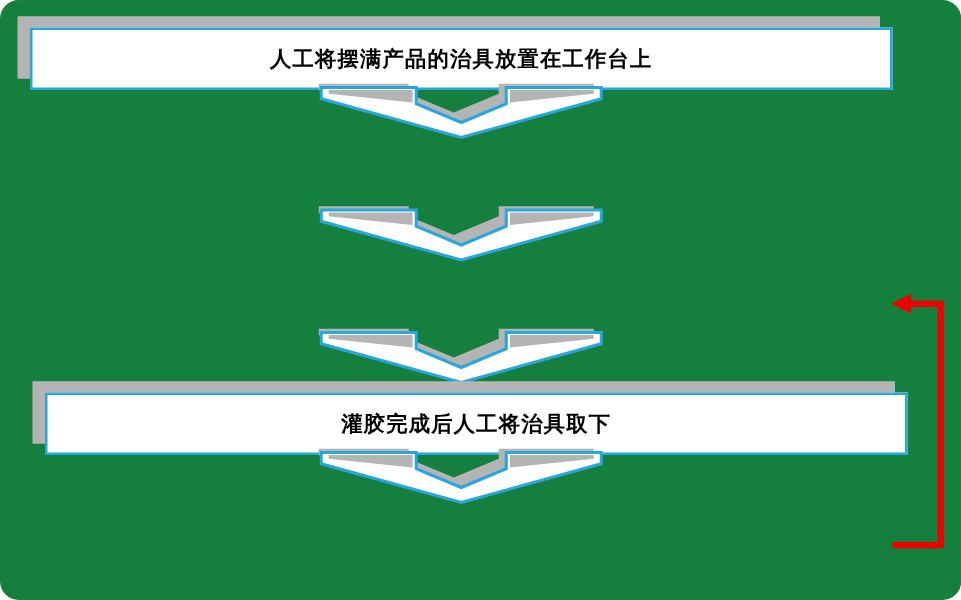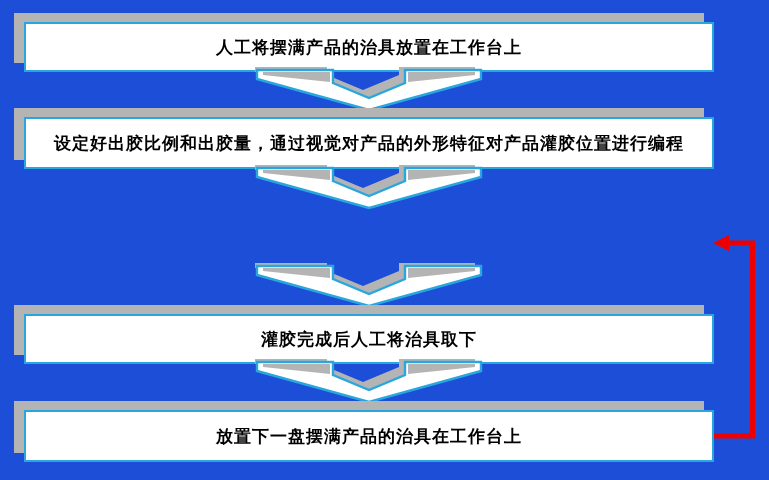--- a/index.html
+++ b/index.html
@@ -5,23 +5,24 @@
   :root{
     --accent:#29A6DE;
     --shadow:#B4B4B4;
     --loop:#EE0000;
     --ink:#000000;
   }
   html,body{margin:0;padding:0;background:#ffffff;}
   .canvas{
     position:relative;
     width:769px;height:480px;
-    background:#1d4ed8;
+    background:#15803d;
     overflow:hidden;
     font-family:"Liberation Sans","DejaVu Sans",sans-serif;
+    border-radius:15px;
   }
   .flow-box{
     position:absolute;
     left:24px;
     width:690px;
   }
   .box-shadow{
     position:absolute;
     left:-10px;top:-9px;
     width:100%;height:100%;
@@ -75,61 +76,49 @@
     </div>
   </div>
 
   <svg class="down-arrow" style="top:67px;" viewBox="0 0 228 46">
     <path class="arr-shadow" transform="translate(-6,-8)" d="M2 12 L2 3 L78 3 L78 16 L114 31 L150 16 L150 3 L226 3 L226 12 L114 43 Z"></path>
     <path class="arr-face" d="M2 12 L2 3 L78 3 L78 16 L114 31 L150 16 L150 3 L226 3 L226 12 L114 43 Z"></path>
     <polygon class="arr-wedge" points="8,5 75,5 75,15 8,8"></polygon>
     <polygon class="arr-wedge" points="153,5 220,5 220,8 153,15"></polygon>
   </svg>
 
-  <div class="flow-box" style="top:117px;height:52px;">
-    <div class="box-shadow"></div>
-    <div class="box-face">
-      <span class="box-label">设定好出胶比例和出胶量，通过视觉对产品的外形特征对产品灌胶位置进行编程</span>
-    </div>
-  </div>
 
   <svg class="down-arrow" style="top:165px;" viewBox="0 0 228 46">
     <path class="arr-shadow" transform="translate(-6,-8)" d="M2 12 L2 3 L78 3 L78 16 L114 31 L150 16 L150 3 L226 3 L226 12 L114 43 Z"></path>
     <path class="arr-face" d="M2 12 L2 3 L78 3 L78 16 L114 31 L150 16 L150 3 L226 3 L226 12 L114 43 Z"></path>
     <polygon class="arr-wedge" points="8,5 75,5 75,15 8,8"></polygon>
     <polygon class="arr-wedge" points="153,5 220,5 220,8 153,15"></polygon>
   </svg>
 
 
   <svg class="down-arrow" style="top:263px;" viewBox="0 0 228 46">
     <path class="arr-shadow" transform="translate(-6,-8)" d="M2 12 L2 3 L78 3 L78 16 L114 31 L150 16 L150 3 L226 3 L226 12 L114 43 Z"></path>
     <path class="arr-face" d="M2 12 L2 3 L78 3 L78 16 L114 31 L150 16 L150 3 L226 3 L226 12 L114 43 Z"></path>
     <polygon class="arr-wedge" points="8,5 75,5 75,15 8,8"></polygon>
     <polygon class="arr-wedge" points="153,5 220,5 220,8 153,15"></polygon>
   </svg>
 
-  <div class="flow-box" style="top:314px;height:50px;">
+  <div class="flow-box" style="top:314px;height:50px;margin-left:12px;">
     <div class="box-shadow"></div>
     <div class="box-face">
       <span class="box-label">灌胶完成后人工将治具取下</span>
     </div>
   </div>
 
   <svg class="down-arrow" style="top:359px;" viewBox="0 0 228 46">
     <path class="arr-shadow" transform="translate(-6,-8)" d="M2 12 L2 3 L78 3 L78 16 L114 31 L150 16 L150 3 L226 3 L226 12 L114 43 Z"></path>
     <path class="arr-face" d="M2 12 L2 3 L78 3 L78 16 L114 31 L150 16 L150 3 L226 3 L226 12 L114 43 Z"></path>
     <polygon class="arr-wedge" points="8,5 75,5 75,15 8,8"></polygon>
     <polygon class="arr-wedge" points="153,5 220,5 220,8 153,15"></polygon>
   </svg>
 
-  <div class="flow-box" style="top:410px;height:52px;">
-    <div class="box-shadow"></div>
-    <div class="box-face">
-      <span class="box-label">放置下一盘摆满产品的治具在工作台上</span>
-    </div>
-  </div>
 
   <svg class="loop-overlay" viewBox="0 0 769 480">
     <path class="loop-line" d="M714 436 H752.5 V243 H728"></path>
     <polygon class="loop-head" points="713,243 729,235 729,251"></polygon>
   </svg>
 
 </div>
 
 </body></html>

